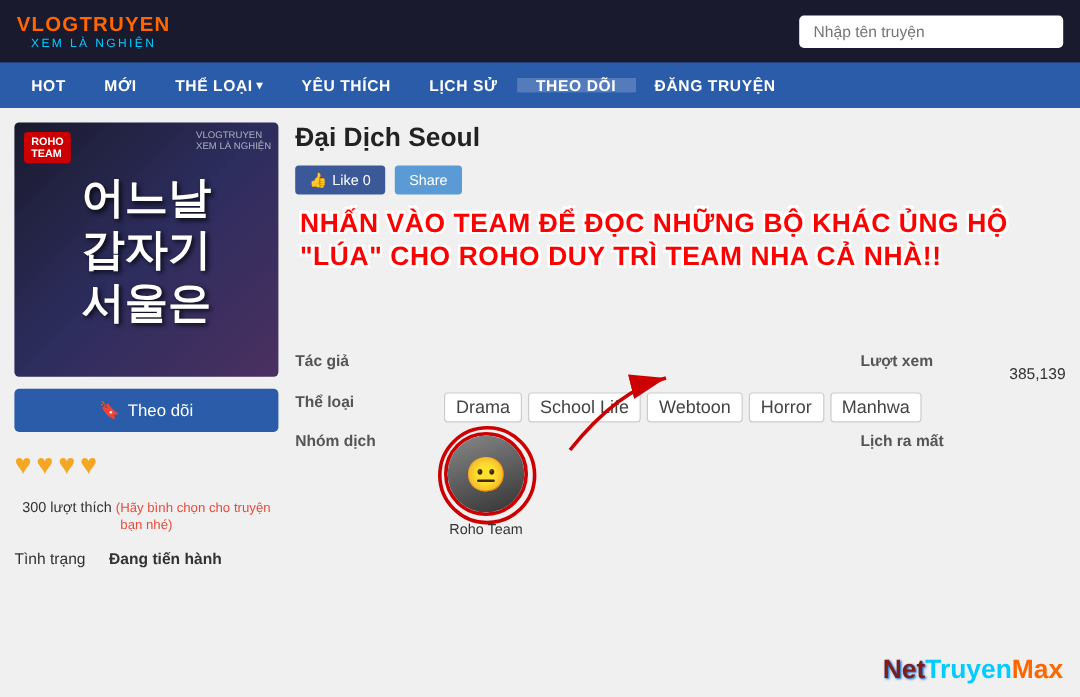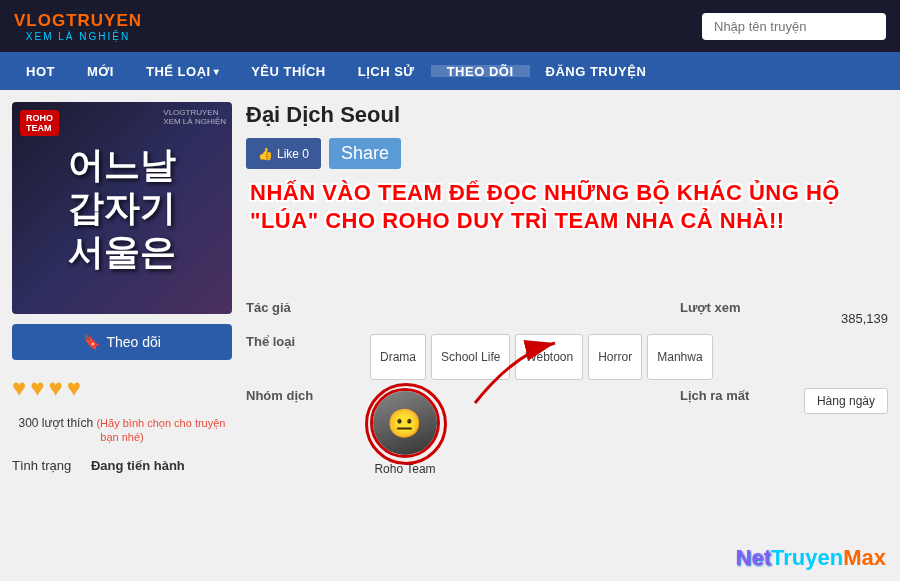--- a/index.html
+++ b/index.html
@@ -34,21 +34,21 @@
     .logo-bottom {
       color: #00ccff;
       font-size: 10px;
       letter-spacing: 2px;
     }
     .search-input {
       background: #fff;
       border: none;
       padding: 6px 12px;
       border-radius: 4px;
-      width: 184px;
+      width: 220px;
       font-size: 13px;
       color: #3b82f6;
     }
 
     
     .nav {
       background: #2a5caa;
       display: flex;
       align-items: center;
       height: 38px;
@@ -179,21 +179,21 @@
       display: flex;
       align-items: center;
       gap: 4px;
     }
     .share-btn {
       background: #5b9bd5;
       color: #fff;
       border: none;
       padding: 5px 12px;
       border-radius: 3px;
-      font-size: 18px;
+      font-size: 12px;
       cursor: pointer;
     }
     .promo-overlay {
       position: absolute;
       top: -10px;
       left: 0;
       right: 0;
       z-index: 10;
       text-align: left;
       padding: 0 4px;
@@ -224,23 +224,23 @@
     .info-value-right { font-size: 13px; color: #333; text-align: right; margin-top: 11px; }
     .tags {
       display: flex;
       flex-wrap: wrap;
       gap: 5px;
     }
     .tag {
       background: #fff;
       border: 1px solid #ccc;
       color: #444;
-      padding: 15px 9px;
+      padding: 3px 9px;
       border-radius: 3px;
-      font-size: 12px;
+      font-size: 15px;
       cursor: pointer;
     }
 
     
     .group-section {
       display: flex;
       align-items: flex-start;
       gap: 10px;
       position: relative;
     }
@@ -308,21 +308,21 @@
     
     .watermark {
       position: absolute;
       bottom: 10px;
       right: 14px;
       font-size: 22px;
       font-weight: 900;
       color: transparent;
       -webkit-text-stroke: 1px rgba(0,150,255,0.6);
     }
-    .watermark span.net { color: #8b5cf6; -webkit-text-stroke: 0; font-weight: 900; text-shadow: 1px 1px 2px #0066cc; }
+    .watermark span.net { color: #7f1d1d; -webkit-text-stroke: 0; font-weight: 900; text-shadow: 1px 1px 2px #0066cc; }
     .watermark span.truyen { color: #00ccff; -webkit-text-stroke: 0; font-weight: 900; }
     .watermark span.max { color: #ff6600; -webkit-text-stroke: 0; font-weight: 900; }
   </style>
 </head>
 <body>
 
 <div class="header">
   <div class="logo-area">
     <div class="logo-top">VLOGTRUYEN</div>
     <div class="logo-bottom">XEM LÀ NGHIỆN</div>
@@ -417,22 +417,19 @@
         <svg class="arrow-svg" viewBox="0 0 120 80">
           <path d="M 20 70 Q 60 20 100 10" stroke="#cc0000" stroke-width="3" fill="none" marker-end="url(#arrowhead)"></path>
           <defs>
             <marker id="arrowhead" markerWidth="10" markerHeight="7" refX="10" refY="3.5" orient="auto">
               <polygon points="0 0, 10 3.5, 0 7" fill="#cc0000"></polygon>
             </marker>
           </defs>
         </svg>
       </div>
       <div class="info-label">Lịch ra mất</div>
-      <div>
-        <button class="schedule-btn">Hàng ngày</button>
-      </div>
     </div>
   </div>
 
   <div class="watermark" style="position:absolute;bottom:10px;right:14px;font-size:22px;font-weight:900;">
     <span class="net">Net</span><span class="truyen">Truyen</span><span class="max">Max</span>
   </div>
 </div>
 
 </body></html>

